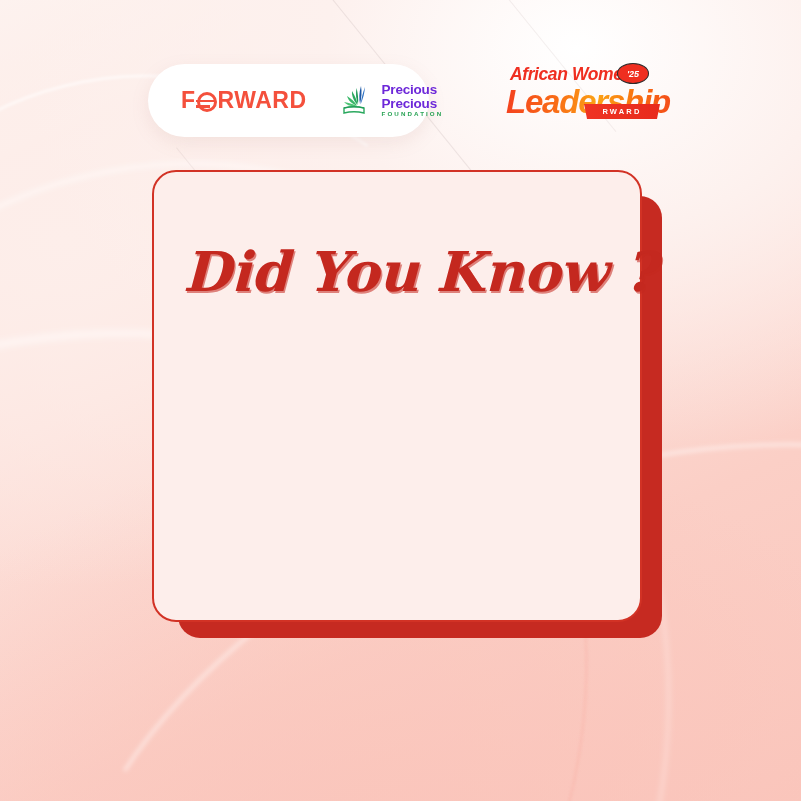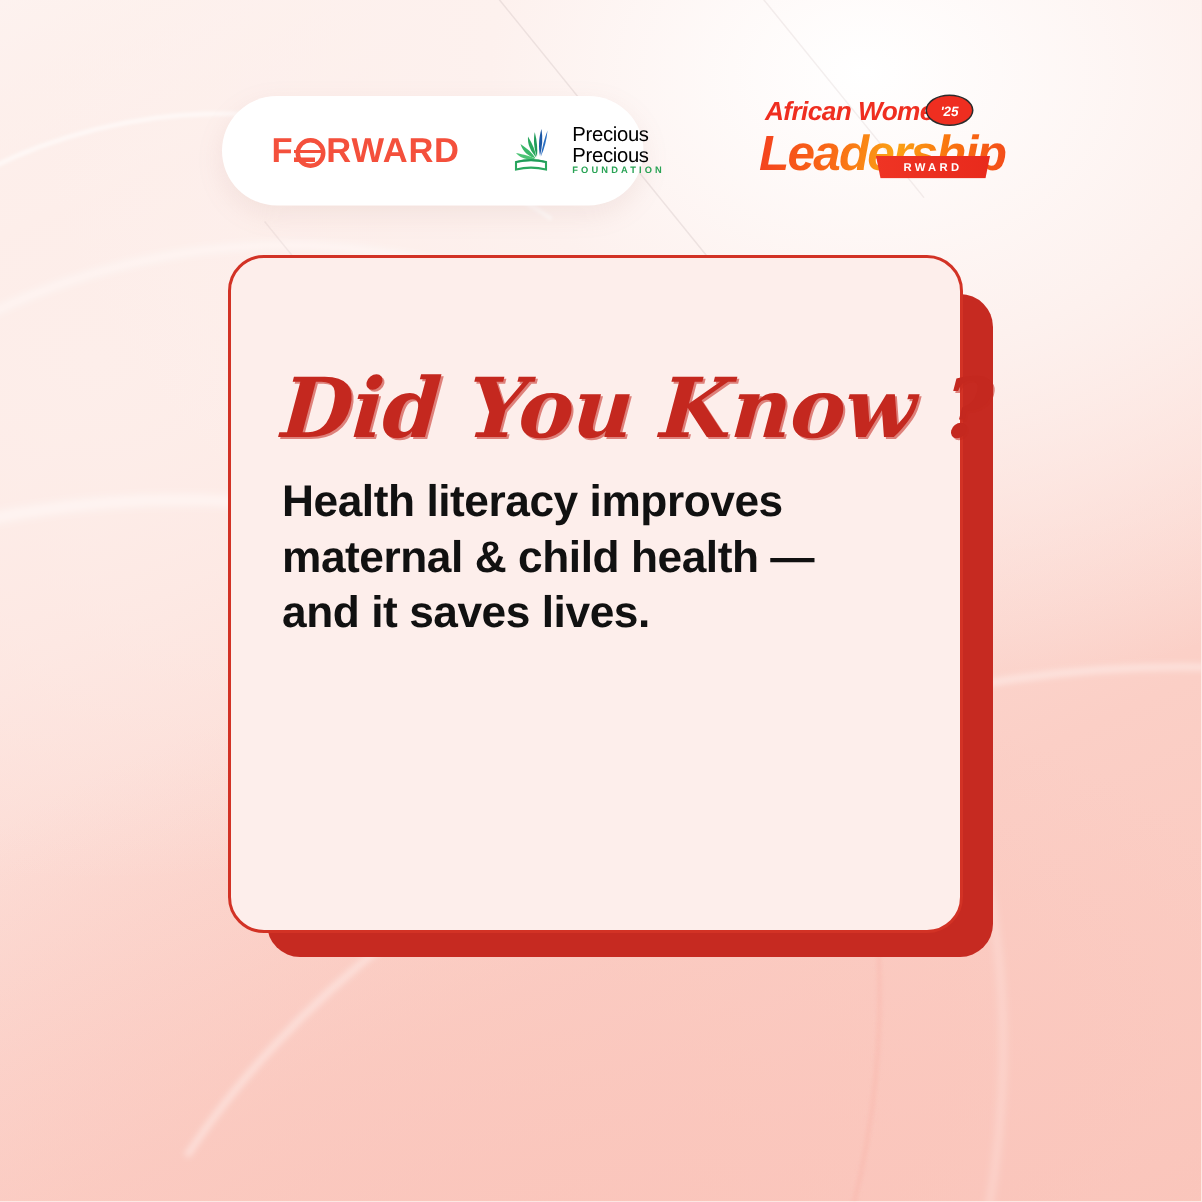--- a/index.html
+++ b/index.html
@@ -134,22 +134,22 @@
 
   .pf-logo {
     margin-left: 34px;
     display: flex;
     align-items: center;
     gap: 5px;
   }
   .pf-text { line-height: 1; }
   .pf-word {
     font-size: 13.5px;
-    font-weight: 400;
-    color: #000000;
+    font-weight: 700;
+    color: #6d28d9;
     letter-spacing: -0.2px;
     display: block;
   }
   .pf-sub {
     font-size: 6.2px;
     font-weight: 700;
     color: #29a355;
     letter-spacing: 2.1px;
     display: block;
     margin-top: 1px;
@@ -305,19 +305,16 @@
     <div class="awlf-top">African Women</div>
     <div class="awlf-badge">'25</div>
     <div class="awlf-main">Leadership</div>
     <div class="awlf-ribbon">RWARD</div>
   </div>
 
   <div class="card-shadow"></div>
   <div class="card">
     <div class="card-inner">
       <div class="headline">Did You Know ?</div>
-      <div class="body-text">Health literacy improves
-maternal &amp; child health —
-and it saves lives.</div>
     </div>
   </div>
 
 </div>
 
 </body></html>

